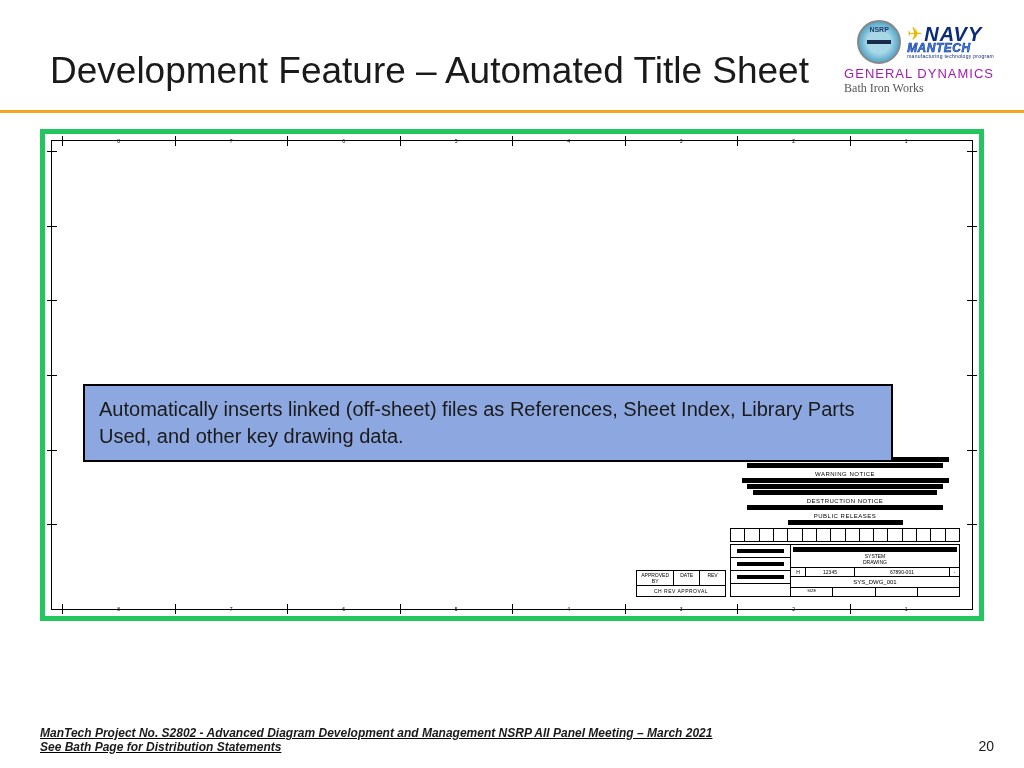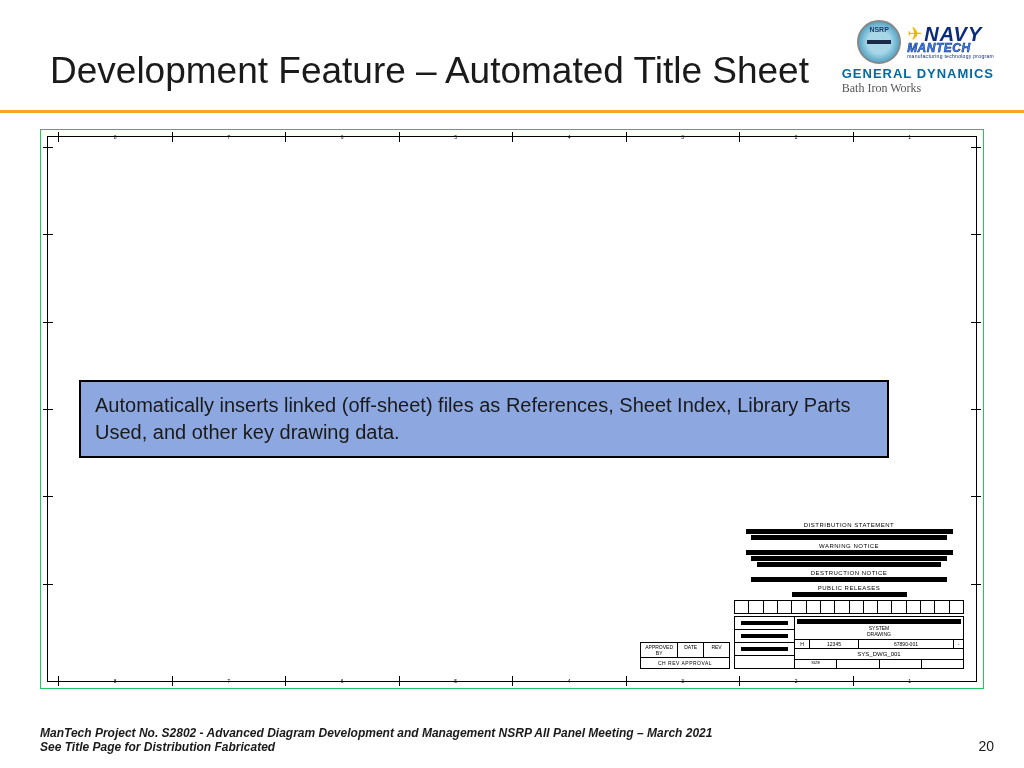--- a/index.html
+++ b/index.html
@@ -85,40 +85,40 @@
     color: #3b82f6;
     -webkit-text-stroke: 0.5px #0a2a7a;
     letter-spacing: 0.5px;
   }
   .mantech-sub {
     font-size: 5px;
     color: #0a2a7a;
     letter-spacing: 0.3px;
   }
   .gd-text {
-    font-weight: 700;
+    font-weight: 400;
     font-size: 13px;
-    color: #0369a1;
+    color: #a21caf;
     letter-spacing: 1px;
   }
   .biw-text {
     font-size: 12px;
     color: #555;
     font-family: Liberation Serif, serif;
   }
   .orange-line {
     width: 100%;
     height: 3px;
     background: #f5a623;
     margin-top: 4px;
   }
   .drawing-container {
     margin: 16px 40px 0 40px;
-    border: 1px solid #22c55e;
-    height: 560px;
+    border: 5px solid #22c55e;
+    height: 492px;
     position: relative;
     background: #fff;
   }
   .drawing-frame {
     position: absolute;
     top: 6px; left: 6px; right: 6px; bottom: 6px;
     border: 1.5px solid #000;
   }
   .ruler-top, .ruler-bottom {
     position: absolute;
@@ -252,20 +252,21 @@
   .rev-head { display:flex; border-bottom:1px solid #000; }
   .rev-head div { flex:1; text-align:center; border-left:1px solid #000; padding:1px; }
   .rev-head div:first-child { border-left:none; flex:1.5; }
   .rev-title { text-align:center; padding:2px; font-size:5px; letter-spacing:0.5px; }
   .footer {
     position: absolute;
     bottom: 14px;
     left: 40px;
     right: 30px;
     font-size: 12px;
+    text-decoration: underline;
   }
   .footer-line1 {
     font-style: italic;
     font-weight: bold;
     color: #1a1a1a;
   }
   .footer-row2 {
     display: flex;
     align-items: baseline;
     gap: 60px;
@@ -438,17 +439,17 @@
       <div class="rev-title">CH REV APPROVAL</div>
     </div>
   </div>
 
   <div class="callout">Automatically inserts linked (off-sheet) files as References, Sheet Index, Library Parts Used, and other key drawing data.</div>
 </div>
 
 <div class="footer">
   <div class="footer-line1">ManTech Project No. S2802 - Advanced Diagram Development and Management NSRP All Panel Meeting – March 2021</div>
   <div class="footer-row2">
-    <span class="footer-line2">See Title Page for Distribution Fabricated</span>
+    <span class="footer-line2">See Bath Page for Distribution Statements</span>
   </div>
 </div>
 
 <div class="page-num">20</div>
 
 </body></html>

